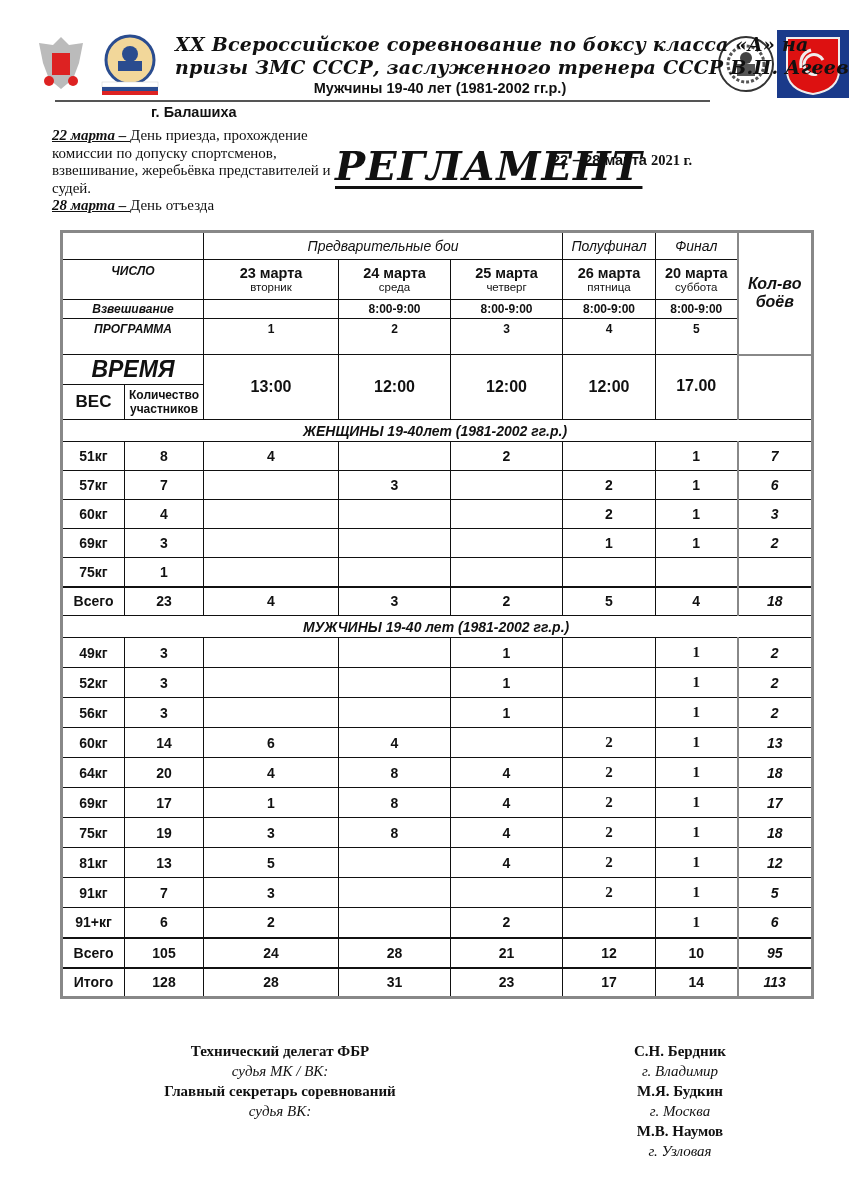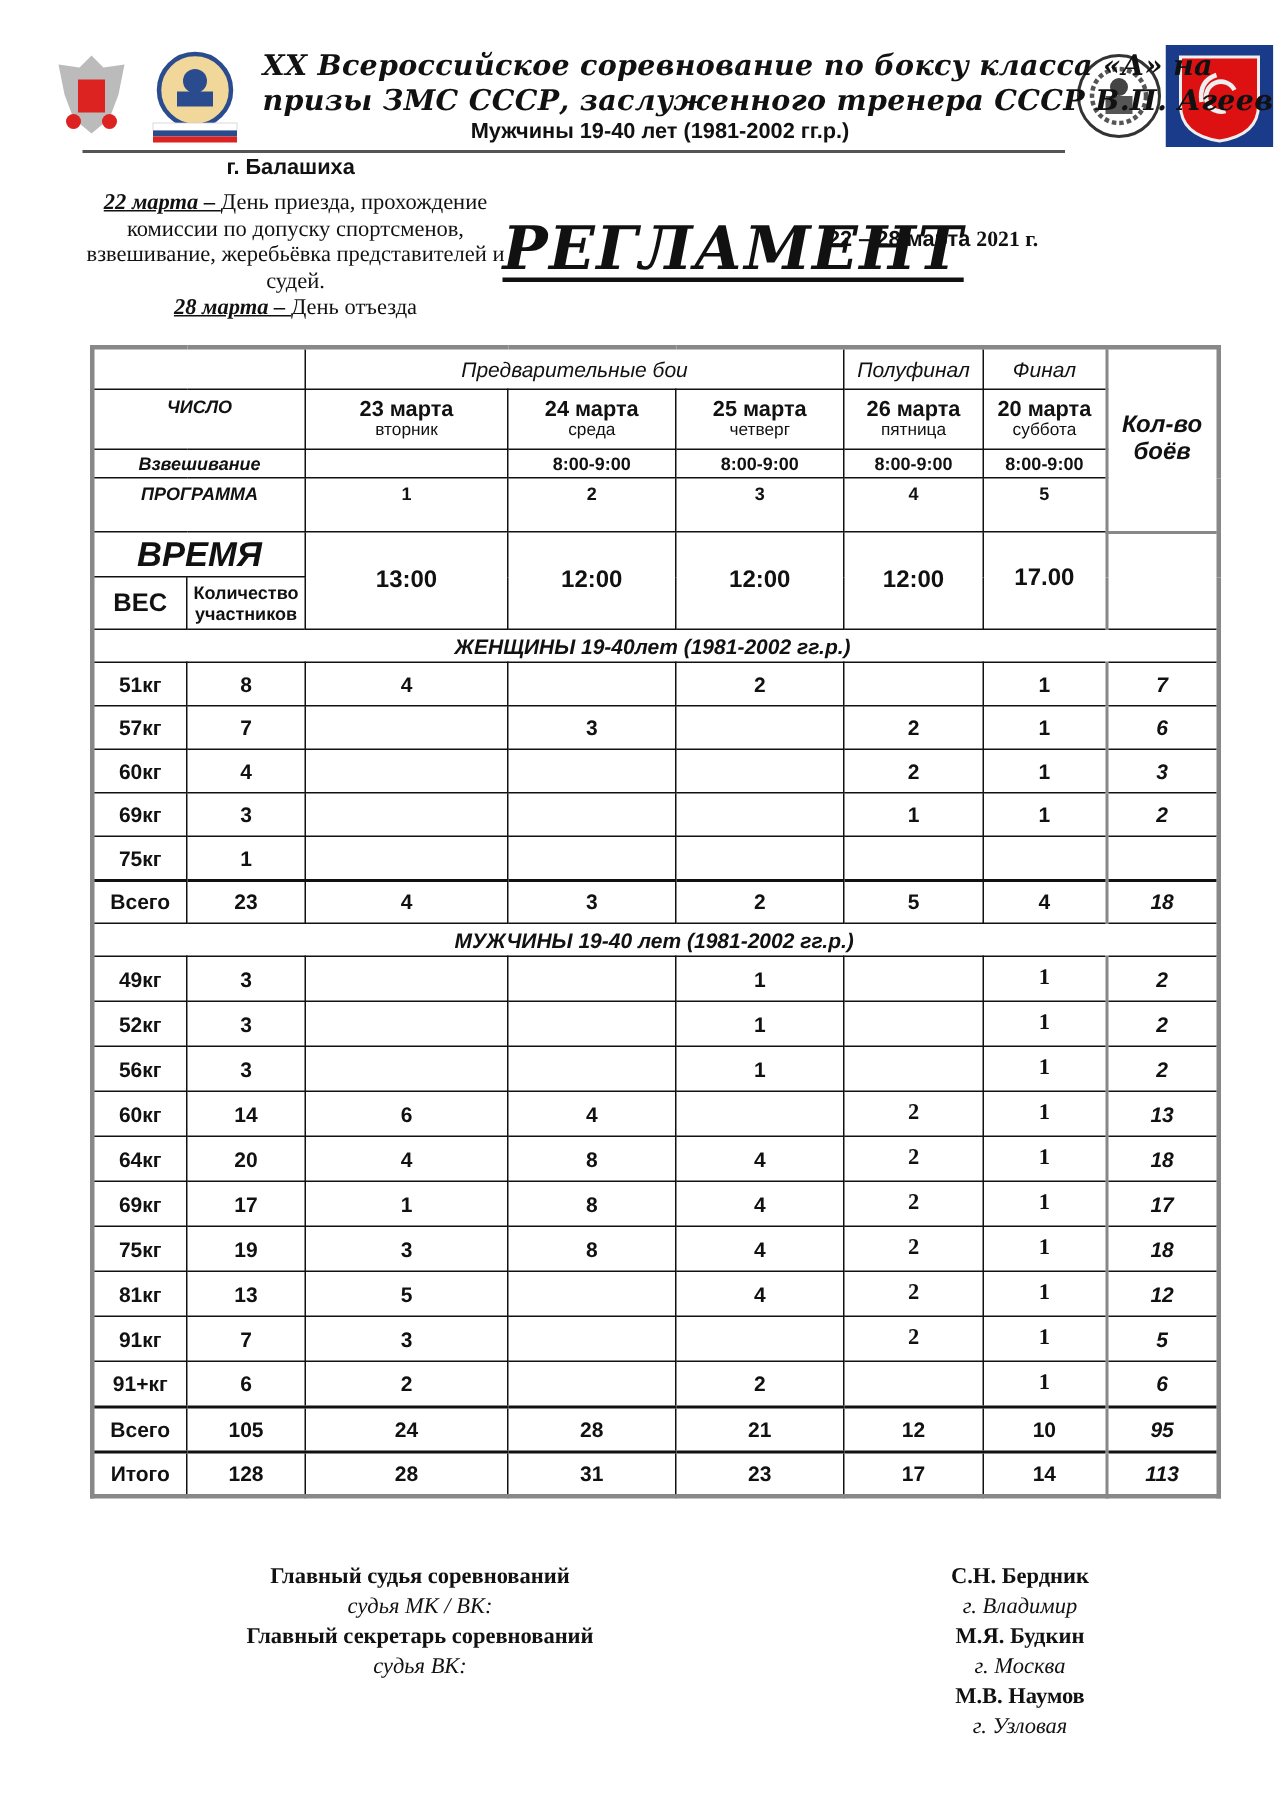--- a/index.html
+++ b/index.html
@@ -7,21 +7,21 @@
   
   .logo{position:absolute;}
   .title1,.title2{position:absolute;left:175px;width:535px;text-align:center;font-family:"DejaVu Serif",serif;font-style:italic;font-weight:bold;font-size:19px;white-space:nowrap;letter-spacing:0.2px;}
   .title1{top:33px;}
   .title2{top:56px;}
   .title3{position:absolute;left:290px;width:300px;text-align:center;top:80px;font-weight:bold;font-size:14.5px;}
   .hline{position:absolute;left:55px;top:100px;width:655px;height:2px;background:#555;}
   .city{position:absolute;left:151px;top:104px;font-weight:bold;font-size:14.5px;}
   .dates{position:absolute;left:552px;top:104px;font-weight:bold;font-size:14.5px;margin-top:48px;}
   .dates .yr{font-family:"Liberation Serif",serif;}
-  .notes{position:absolute;left:52px;top:127px;font-family:"Liberation Serif",serif;font-size:15px;line-height:17.5px;width:290px;text-align:center;}
+  .notes{position:absolute;left:52px;top:127px;font-family:"Liberation Serif",serif;font-size:15px;line-height:17.5px;width:290px;}
   .notes .d{font-weight:bold;font-style:italic;text-decoration:underline;}
   .reg{position:absolute;left:335px;top:142px;font-family:"DejaVu Serif",serif;font-style:italic;font-weight:bold;font-size:40px;letter-spacing:1px;text-decoration:underline;text-decoration-thickness:3px;text-underline-offset:6px;}
   
   .tbl{position:absolute;left:60px;top:230px;border-collapse:collapse;table-layout:fixed;border:3px solid #888;}
   .tbl td{border:1.5px solid #111;text-align:center;vertical-align:middle;padding:0;font-weight:bold;font-size:14px;}
   .tbl .it{font-style:italic;}
   .tbl .thin td{border-top:1px solid #777;}
   .tbl .dow{font-weight:normal;font-size:11.5px;display:block;line-height:13px;}
   .tbl .dm{font-size:14.5px;display:block;line-height:16px;}
   .tbl .small{font-size:12px;}
@@ -331,21 +331,21 @@
         <td style="border-top: 2px solid rgb(17, 17, 17); margin-top: 48px;">31</td>
         <td style="border-top: 2px solid rgb(17, 17, 17);">23</td>
         <td style="border-top: 2px solid rgb(17, 17, 17);">17</td>
         <td style="border-top: 2px solid rgb(17, 17, 17);">14</td>
         <td class="kb" style="border-top: 2px solid rgb(17, 17, 17);">113</td>
       </tr>
     </tbody>
 </table>
 
 <div class="sig" style="left:130px;top:1041px;width:300px">
-  <div class="b">Главный судья соревнований</div>
+  <div class="b">Технический делегат ФБР</div>
   <div class="i">судья МК / ВК:</div>
   <div class="b">Главный секретарь соревнований</div>
   <div class="i">судья ВК:</div>
 </div>
 <div class="sig" style="left:600px;top:1041px;width:160px">
   <div class="b">С.Н. Бердник</div>
   <div class="i">г. Владимир</div>
   <div class="b">М.Я. Будкин</div>
   <div class="i">г. Москва</div>
   <div class="b">М.В. Наумов</div>

